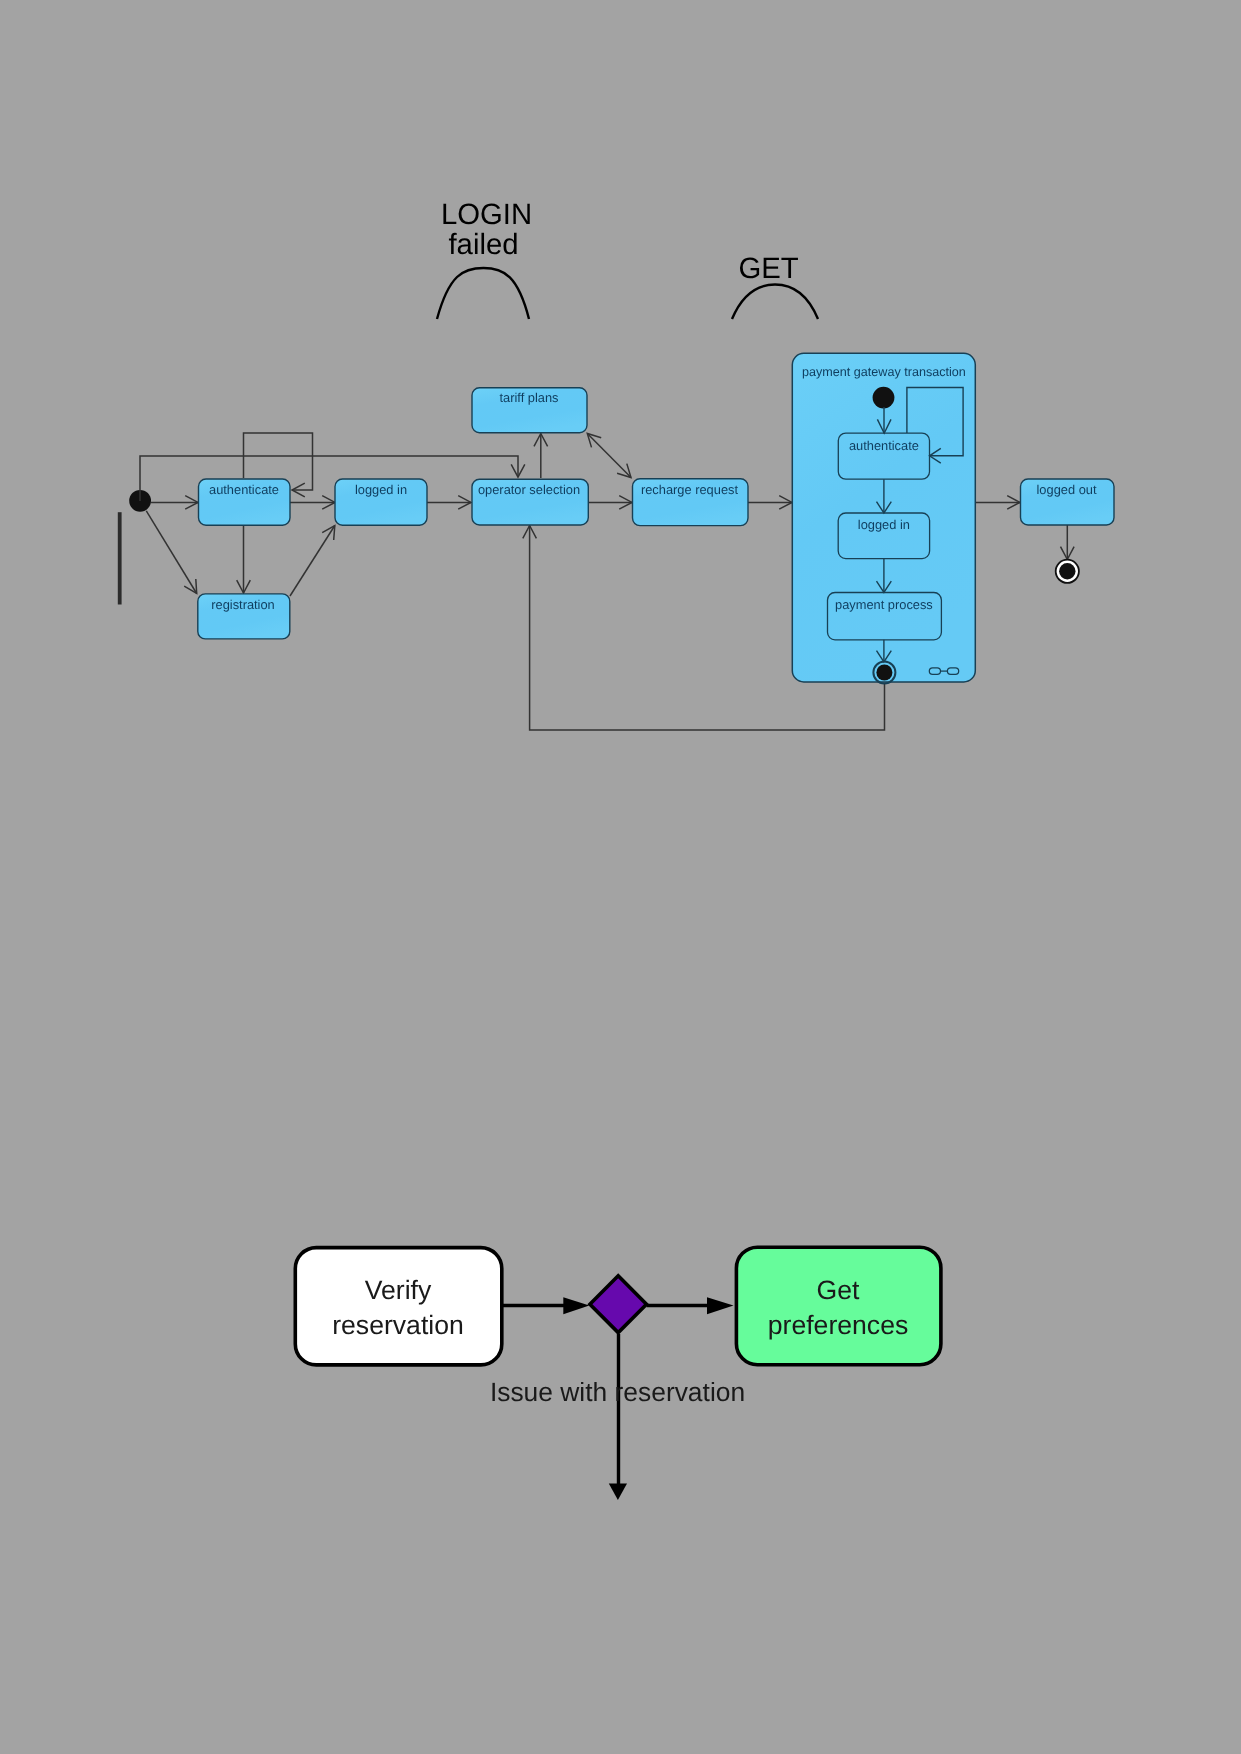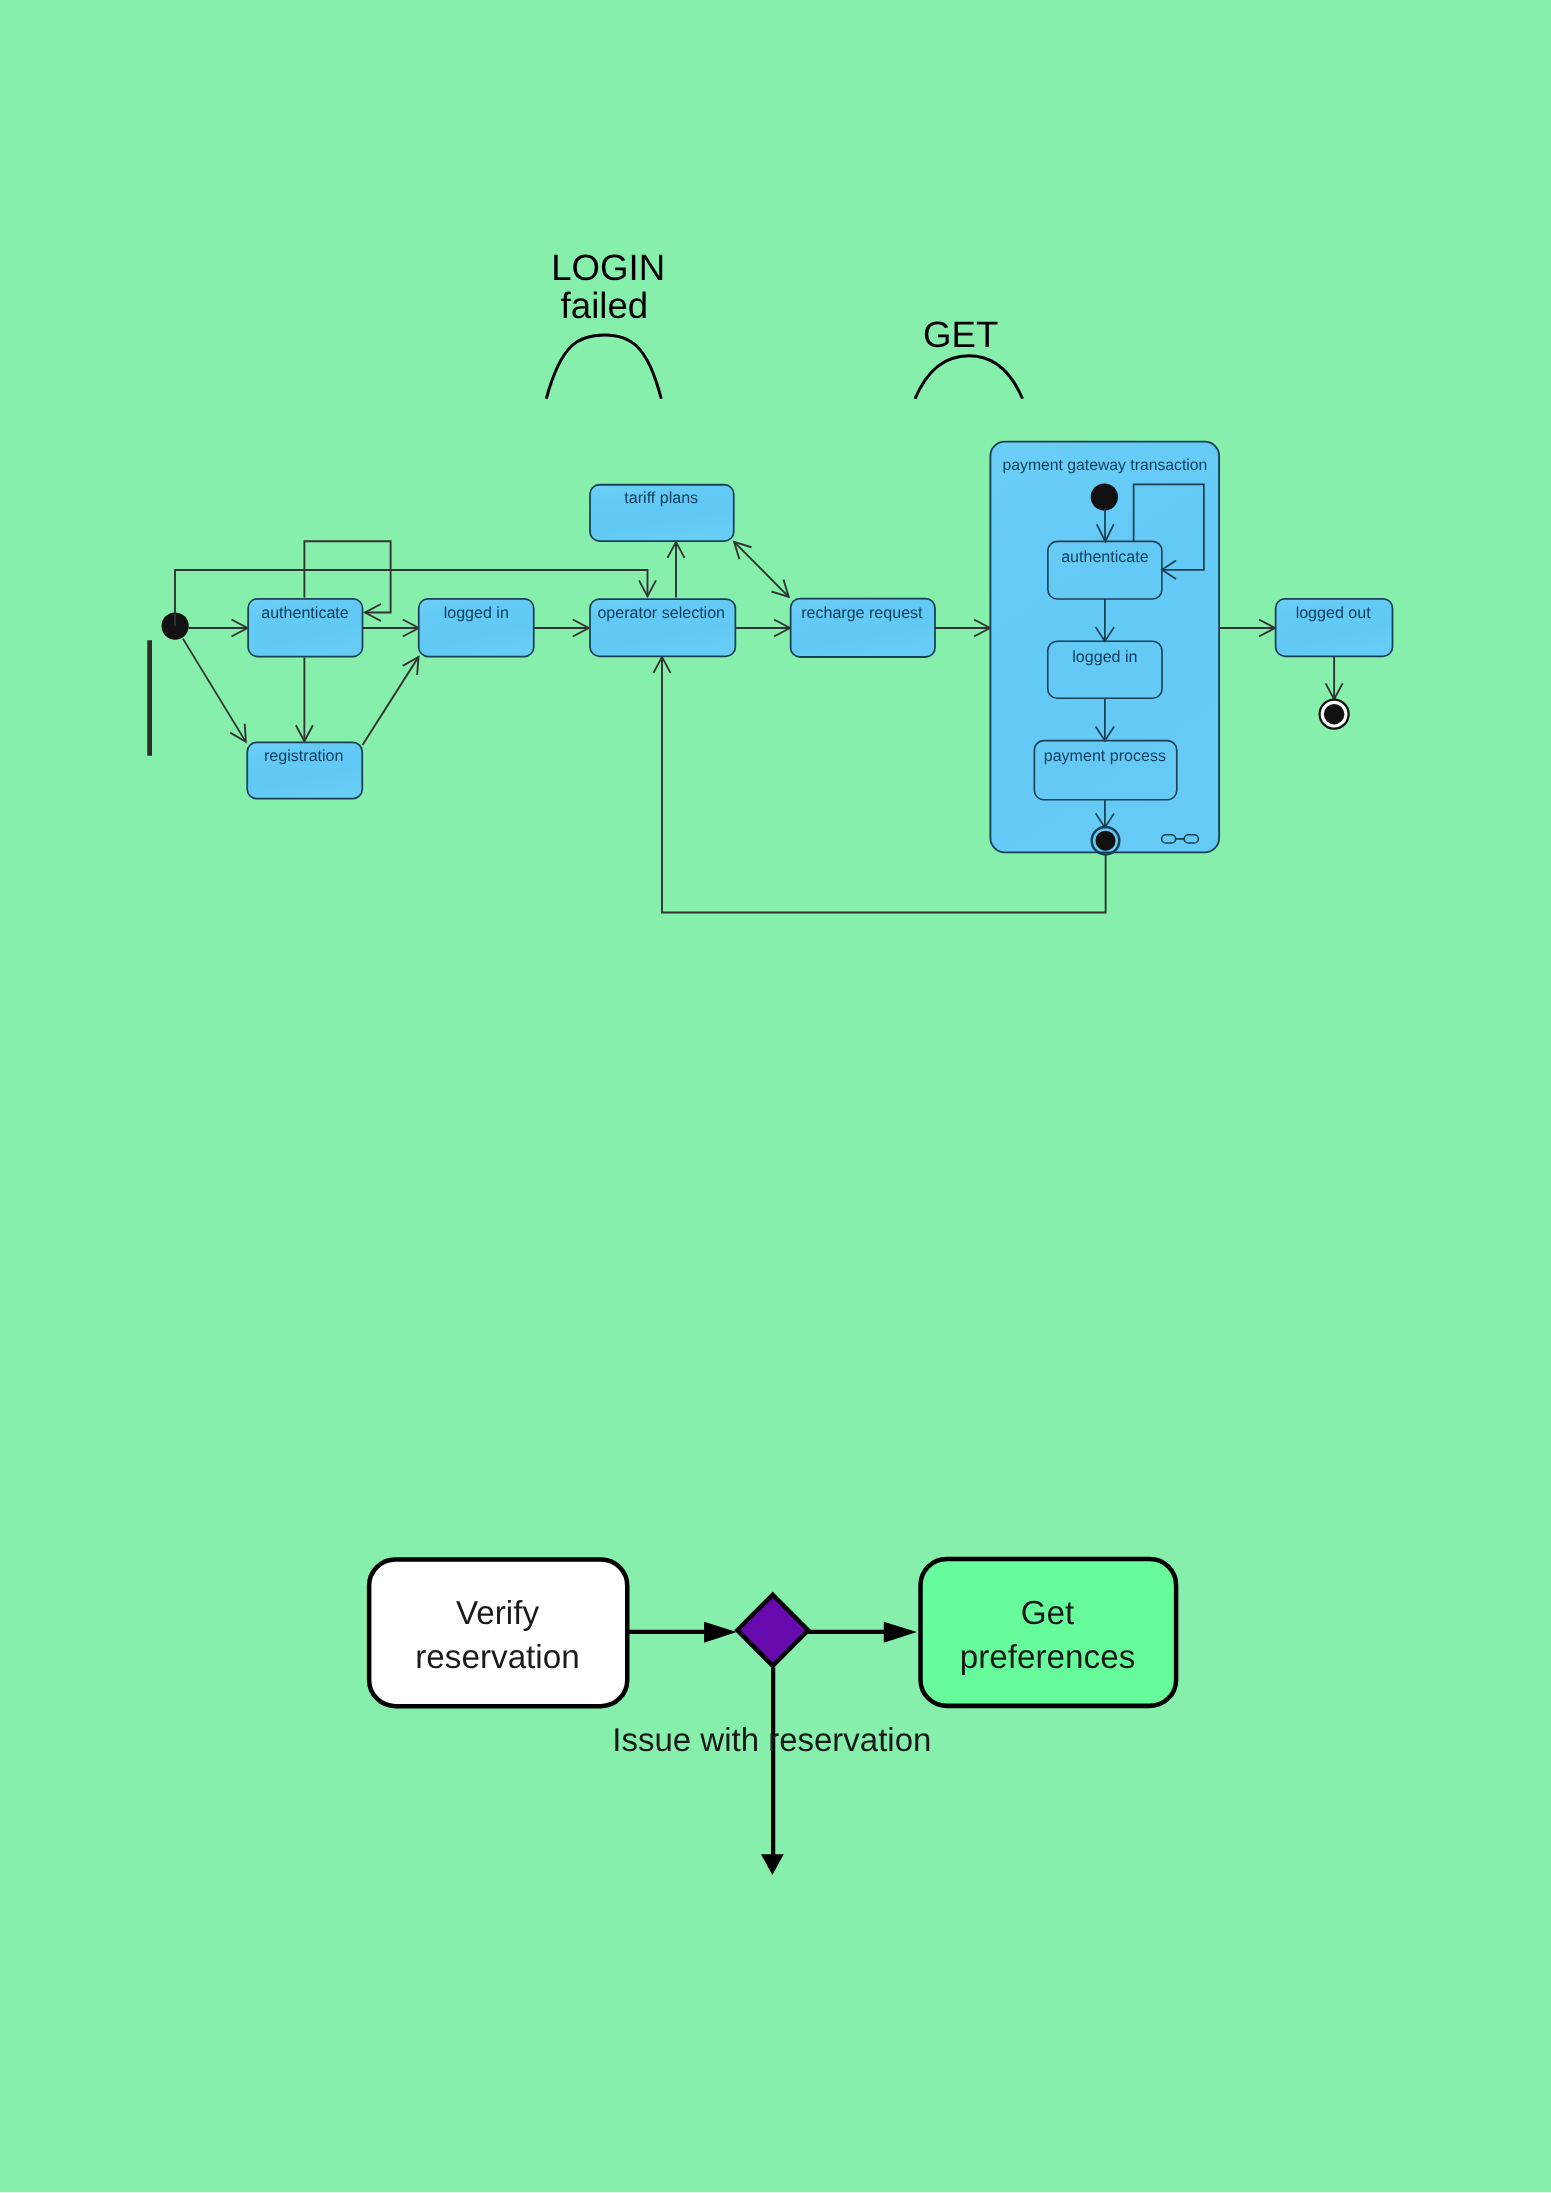--- a/index.html
+++ b/index.html
@@ -1,17 +1,17 @@
 <!DOCTYPE html>
 <html><head>
 <meta charset="utf-8">
 <style>
   html,body{margin:0;padding:0;background:#ffffff;}
   body{-webkit-font-smoothing:antialiased;width:1241px;height:1754px;overflow:hidden;font-family:"Liberation Sans",sans-serif;}
-  #page{position:relative;width:1241px;height:1754px;background:#86efac;filter:blur(0px);-webkit-font-smoothing:antialiased;}
+  #page{position:relative;width:1241px;height:1754px;background:#a3a3a3;filter:blur(0px);-webkit-font-smoothing:antialiased;}
   svg{position:absolute;top:0;left:0;shape-rendering:auto;text-rendering:geometricPrecision;}
   text{paint-order:stroke fill;}
   .st-label{font-family:"Liberation Sans",sans-serif;font-size:12.85px;fill:#0f3d5e;text-anchor:middle;}
   .comp-label{font-family:"Liberation Sans",sans-serif;font-size:12.6px;fill:#0f3d5e;}
   .big-label{font-family:"Liberation Sans",sans-serif;font-size:29.3px;fill:#000;text-anchor:middle;}
   .d2-label{font-family:"Liberation Sans",sans-serif;font-size:26.6px;fill:#1a1a1a;text-anchor:middle;}
   .d2-edge{font-family:"Liberation Sans",sans-serif;font-size:26.4px;fill:#1a1a1a;text-anchor:middle;}
 </style>
 </head>
 <body>

